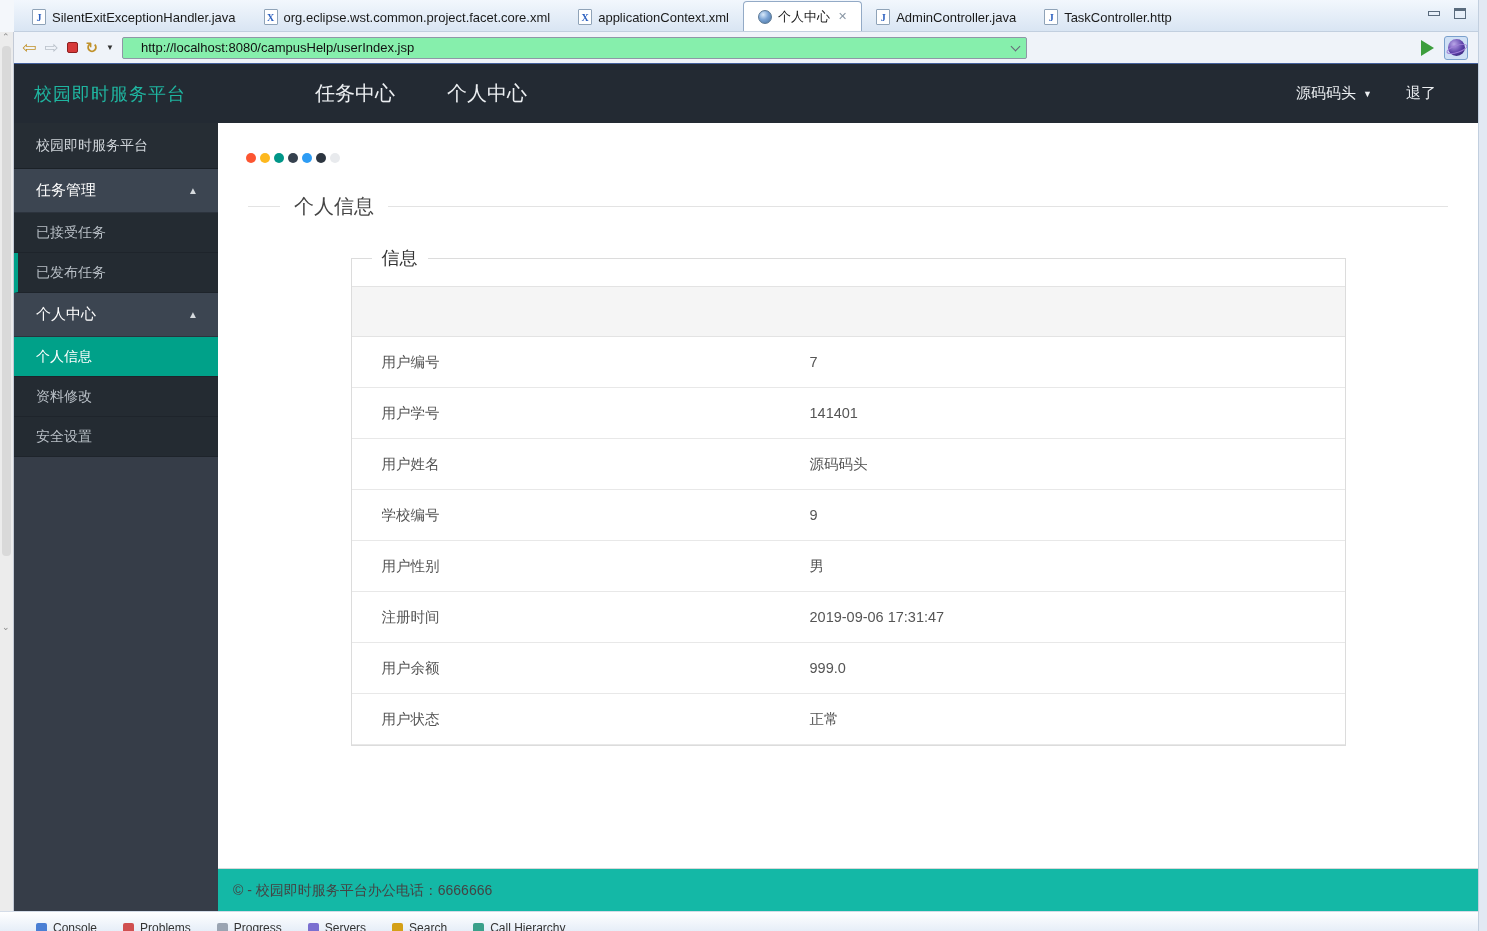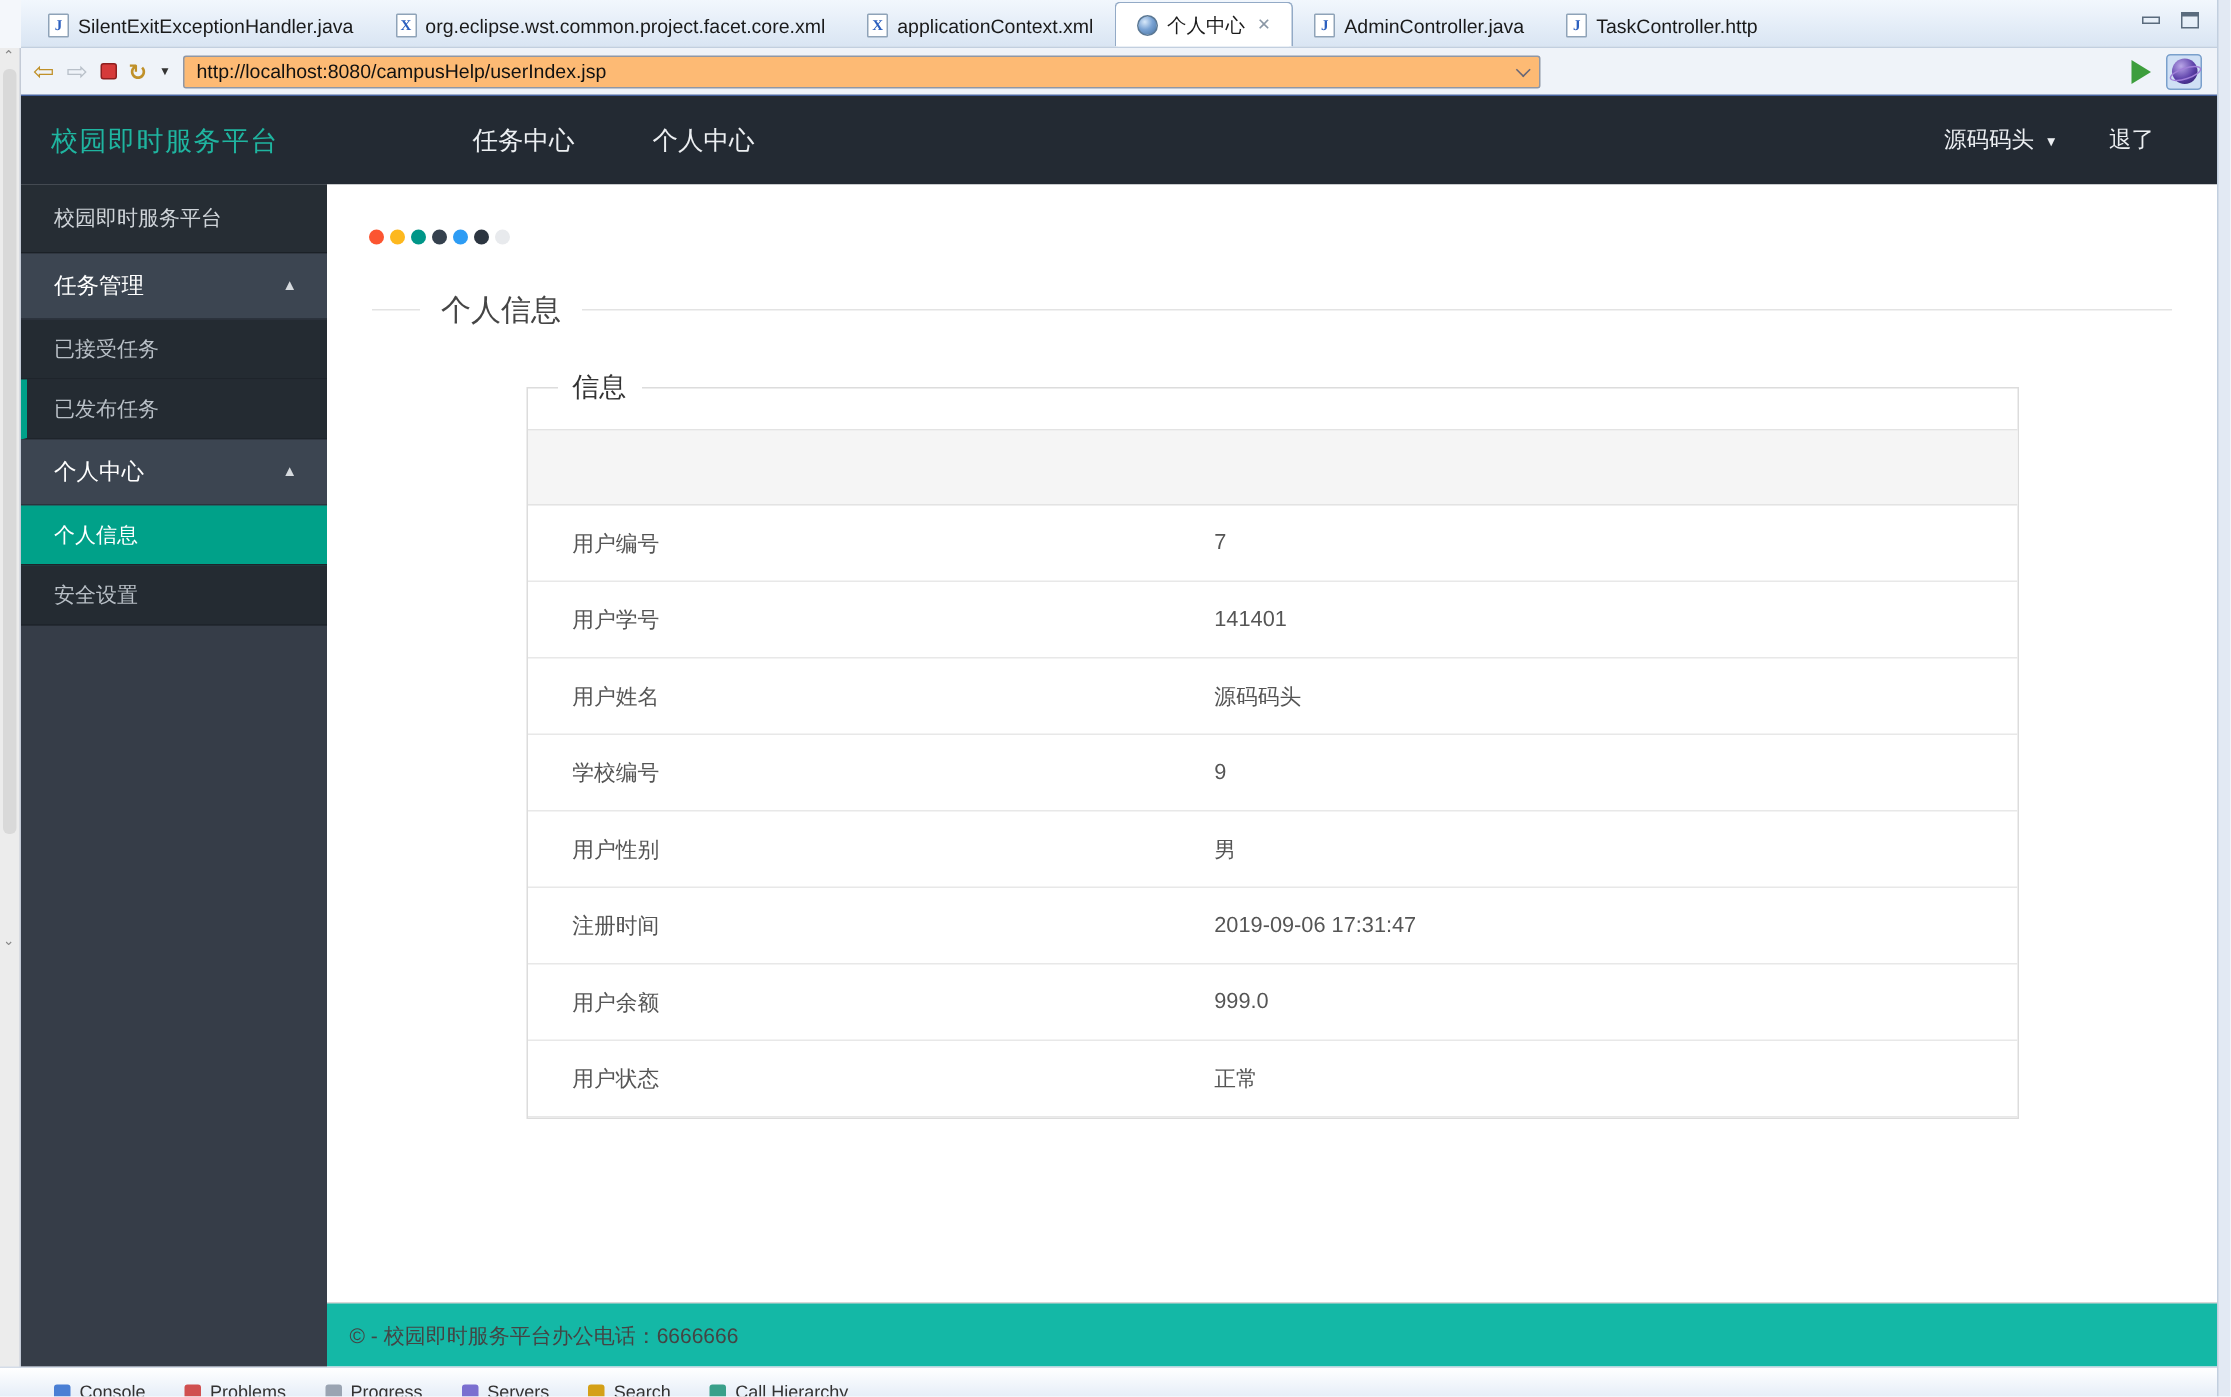--- a/index.html
+++ b/index.html
@@ -37,42 +37,42 @@
   .toolbar { position:absolute; left:14px; top:32px; width:1464px; height:31px;
     background:#eff3f9; display:flex; align-items:center; padding-left:8px; gap:8px; }
   .nav-arrow { font-size:17px; line-height:1; }
   .back-arrow { color:#c0912a; }
   .fwd-arrow { color:#b9c0c9; }
   .stop-icon { width:11px; height:11px; background:#d63a3a; border:1px solid #8e1f1f; border-radius:2px; }
   .refresh-icon { color:#c0912a; font-size:15px; font-weight:bold; }
   .mini-caret { font-size:8px; color:#333; }
   .url-wrap { position:relative; width:905px; height:22px; }
   .url-input { width:100%; height:22px; border:1px solid #8f97a6; border-radius:2px;
-    padding:0 22px 0 8px; font-size:13px; color:#111; background:#fdba74; outline:none;
+    padding:0 22px 0 18px; font-size:13px; color:#111; background:#86efac; outline:none;
     font-family:"Liberation Sans","DejaVu Sans",sans-serif; }
   .url-chev { position:absolute; right:8px; top:6px; width:7px; height:7px;
     border-right:1.4px solid #667; border-bottom:1.4px solid #667; transform:rotate(45deg); }
   .tool-right { margin-left:auto; display:flex; align-items:center; gap:10px; padding-right:10px; }
   .play-icon { width:0; height:0; border-left:13px solid #3d9e3d;
     border-top:8px solid transparent; border-bottom:8px solid transparent; }
   .sphere-box { width:24px; height:24px; background:#cfe0f5; border:1px solid #7aa0cc;
     border-radius:3px; display:flex; align-items:center; justify-content:center; }
   .sphere { position:relative; width:17px; height:17px; border-radius:50%;
     background:radial-gradient(circle at 35% 30%, #b9a6e8, #5b3fa8 55%, #241a5e); }
   .sphere::after { content:""; position:absolute; left:-2px; top:6px; width:20px; height:6px;
     border:1.5px solid #a07fd8; border-radius:50%; transform:rotate(-18deg); }
 
   
   .browser { position:absolute; left:14px; top:63px; width:1464px; height:848px;
     background:#fff; border-top:1px solid #44609c; display:flex; flex-direction:column; }
 
   .navbar { height:59px; background:#232a33; display:flex; align-items:center; flex:none; }
   .brand { margin-left:20px; font-size:18px; color:#1fb5a0; letter-spacing:1px; }
   .nav-links { display:flex; margin-left:103px; }
-  .nav-link { padding:0 26px; font-size:17px; color:#eceff2; line-height:59px; cursor:pointer; }
+  .nav-link { padding:0 26px; font-size:20px; color:#eceff2; line-height:59px; cursor:pointer; }
   .nav-right { margin-left:auto; display:flex; align-items:center; gap:34px; margin-right:42px; }
   .nav-user { font-size:15px; color:#eceff2; display:flex; align-items:center; gap:7px; cursor:pointer; }
   .nav-user .caret { font-size:9px; color:#eceff2; }
   .nav-logout { font-size:15px; color:#eceff2; cursor:pointer; }
 
   .page-body { flex:1; display:flex; min-height:0; }
 
   
   .sidebar { width:204px; flex:none; background:#363d48; display:flex; flex-direction:column; }
   .s-item { display:flex; align-items:center; padding-left:22px; font-size:14px;
@@ -215,20 +215,23 @@
           <span>已发布任务</span>
         </div>
         <div class="s-item s-group">
           <span>个人中心</span>
           <span class="caret">▲</span>
         </div>
         <div class="s-item s-sub active">
           <span>个人信息</span>
         </div>
         <div class="s-item s-sub">
+          <span>资料修改</span>
+        </div>
+        <div class="s-item s-sub">
           <span>安全设置</span>
         </div>
         <div class="s-fill"></div>
       </aside>
 
       <div class="content">
 
         <div class="dots">
           <span class="dot" style="background: rgb(252, 85, 49);"></span>
           <span class="dot" style="background: rgb(253, 184, 30);"></span>

